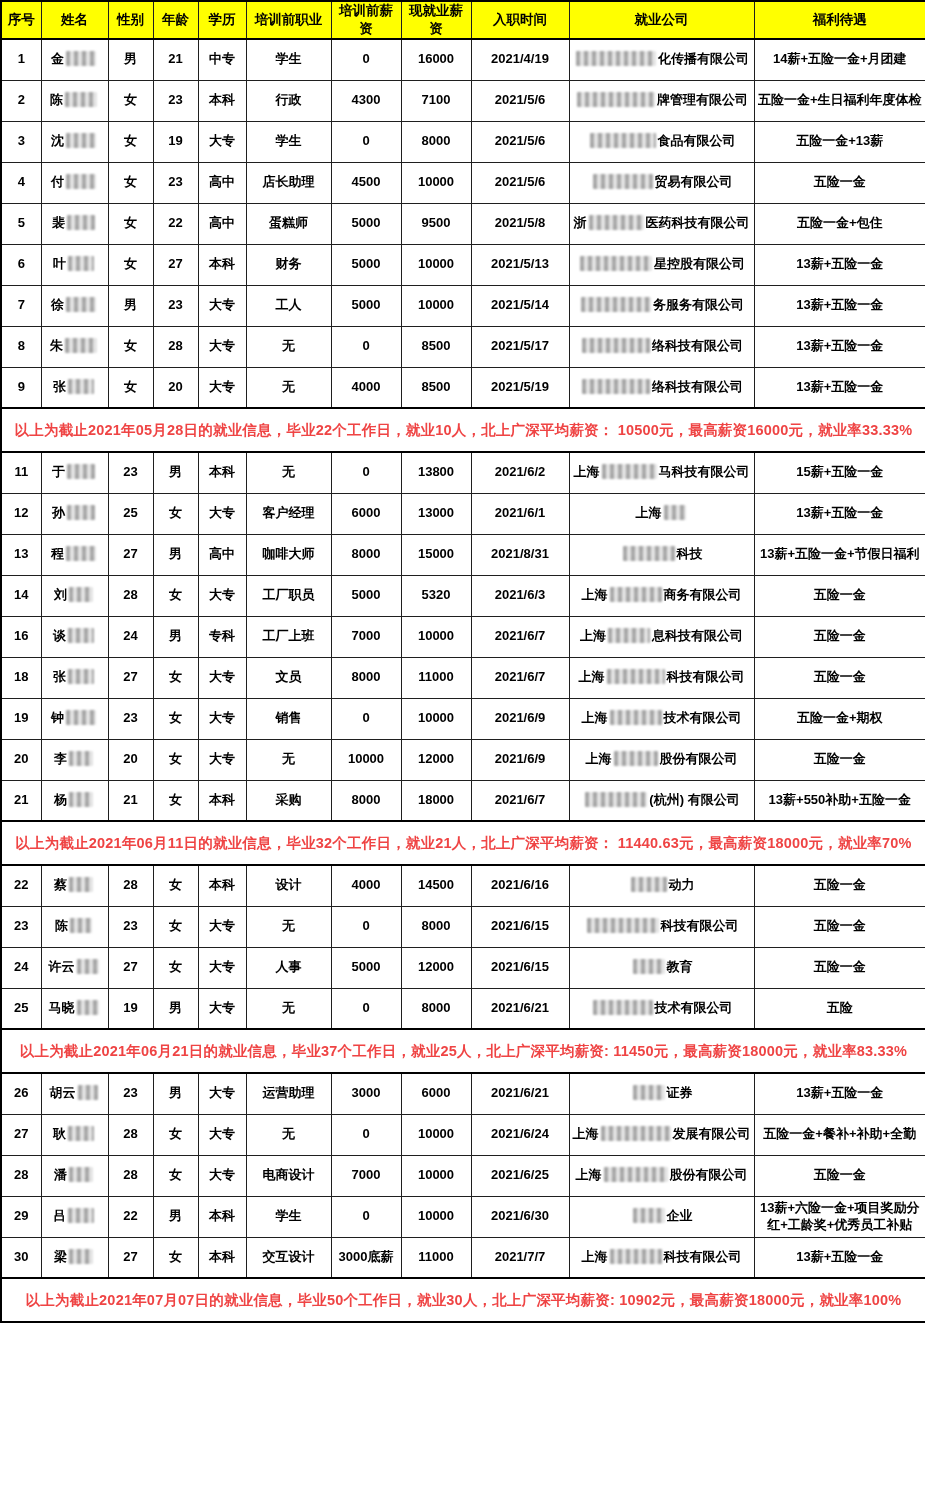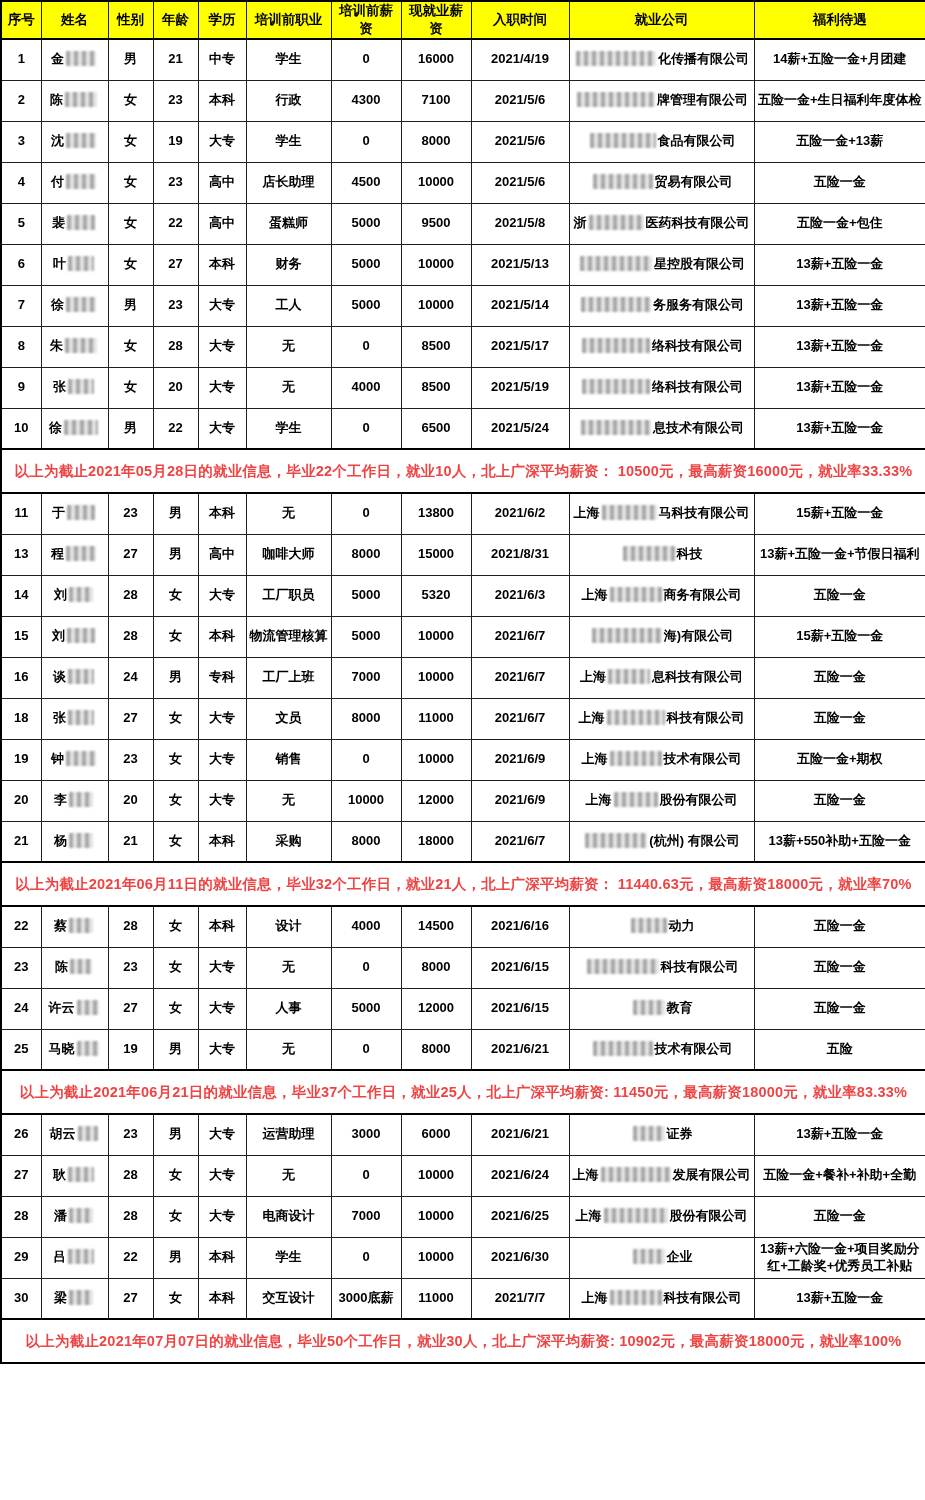--- a/index.html
+++ b/index.html
@@ -186,48 +186,48 @@
           <td>女</td>
           <td>20</td>
           <td>大专</td>
           <td>无</td>
           <td>4000</td>
           <td>8500</td>
           <td>2021/5/19</td>
           <td class="co"><span class="blur" style="width: 68px;"></span>络科技有限公司</td>
           <td class="bf">13薪+五险一金</td>
         </tr>
-        <tr>
-          <td>10</td>
-          <td>徐<span class="blur" style="width: 34px;"></span></td>
-          <td>男</td>
-          <td>22</td>
-          <td>大专</td>
-          <td>学生</td>
-          <td>0</td>
-          <td>6500</td>
-          <td>2021/5/24</td>
-          <td class="co"><span class="blur" style="width: 70px;"></span>息技术有限公司</td>
-          <td class="bf">13薪+五险一金</td>
-        </tr>
         <tr class="summary">
           <td colspan="11">以上为截止2021年05月28日的就业信息，毕业22个工作日，就业10人，北上广深平均薪资： 10500元，最高薪资16000元，就业率33.33%</td>
         </tr>
         <tr>
           <td>11</td>
           <td>于<span class="blur" style="width: 28px;"></span></td>
           <td>23</td>
           <td>男</td>
           <td>本科</td>
           <td>无</td>
           <td>0</td>
           <td>13800</td>
           <td>2021/6/2</td>
           <td class="co">上海<span class="blur" style="width: 55px;"></span>马科技有限公司</td>
           <td class="bf">15薪+五险一金</td>
+        </tr>
+        <tr>
+          <td>12</td>
+          <td>孙<span class="blur" style="width: 28px;"></span></td>
+          <td>25</td>
+          <td>女</td>
+          <td>大专</td>
+          <td>客户经理</td>
+          <td>6000</td>
+          <td>13000</td>
+          <td>2021/6/1</td>
+          <td class="co">上海<span class="blur" style="width: 22px;"></span></td>
+          <td class="bf">13薪+五险一金</td>
         </tr>
         <tr>
           <td>13</td>
           <td>程<span class="blur" style="width: 30px;"></span></td>
           <td>27</td>
           <td>男</td>
           <td>高中</td>
           <td>咖啡大师</td>
           <td>8000</td>
           <td>15000</td>
@@ -242,33 +242,20 @@
           <td>女</td>
           <td>大专</td>
           <td>工厂职员</td>
           <td>5000</td>
           <td>5320</td>
           <td>2021/6/3</td>
           <td class="co">上海<span class="blur" style="width: 52px;"></span>商务有限公司</td>
           <td class="bf">五险一金</td>
         </tr>
         <tr>
-          <td>15</td>
-          <td>刘<span class="blur" style="width: 28px;"></span></td>
-          <td>28</td>
-          <td>女</td>
-          <td>本科</td>
-          <td>物流管理核算</td>
-          <td>5000</td>
-          <td>10000</td>
-          <td>2021/6/7</td>
-          <td class="co"><span class="blur" style="width: 70px;"></span>海)有限公司</td>
-          <td class="bf">15薪+五险一金</td>
-        </tr>
-        <tr>
           <td>16</td>
           <td>谈<span class="blur" style="width: 26px;"></span></td>
           <td>24</td>
           <td>男</td>
           <td>专科</td>
           <td>工厂上班</td>
           <td>7000</td>
           <td>10000</td>
           <td>2021/6/7</td>
           <td class="co">上海<span class="blur" style="width: 42px;"></span>息科技有限公司</td>

